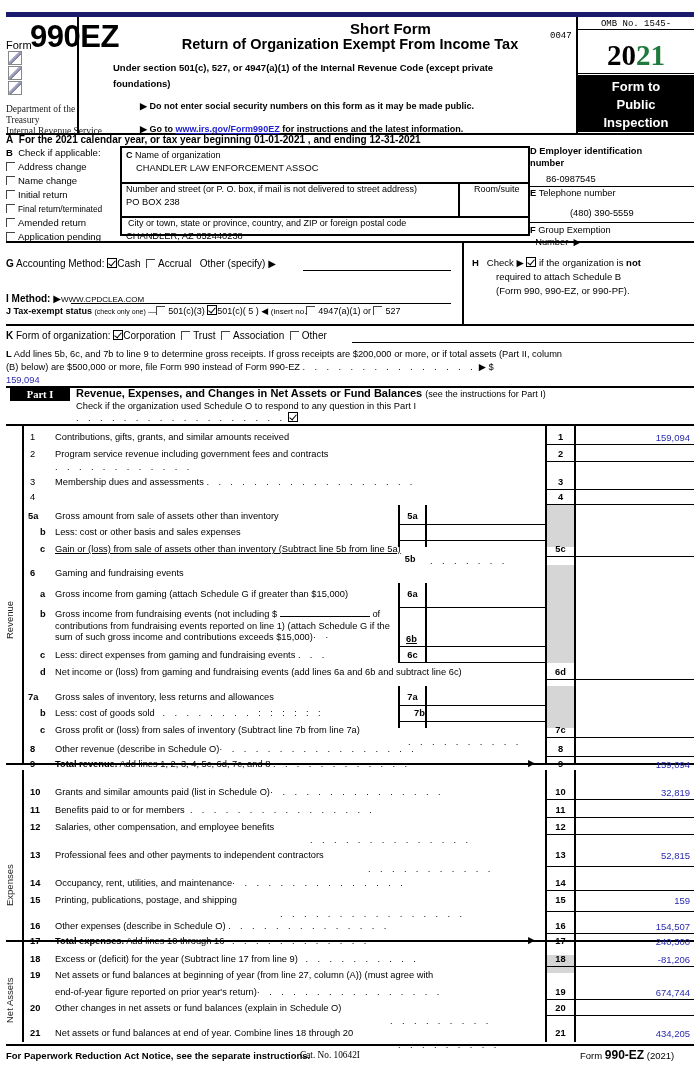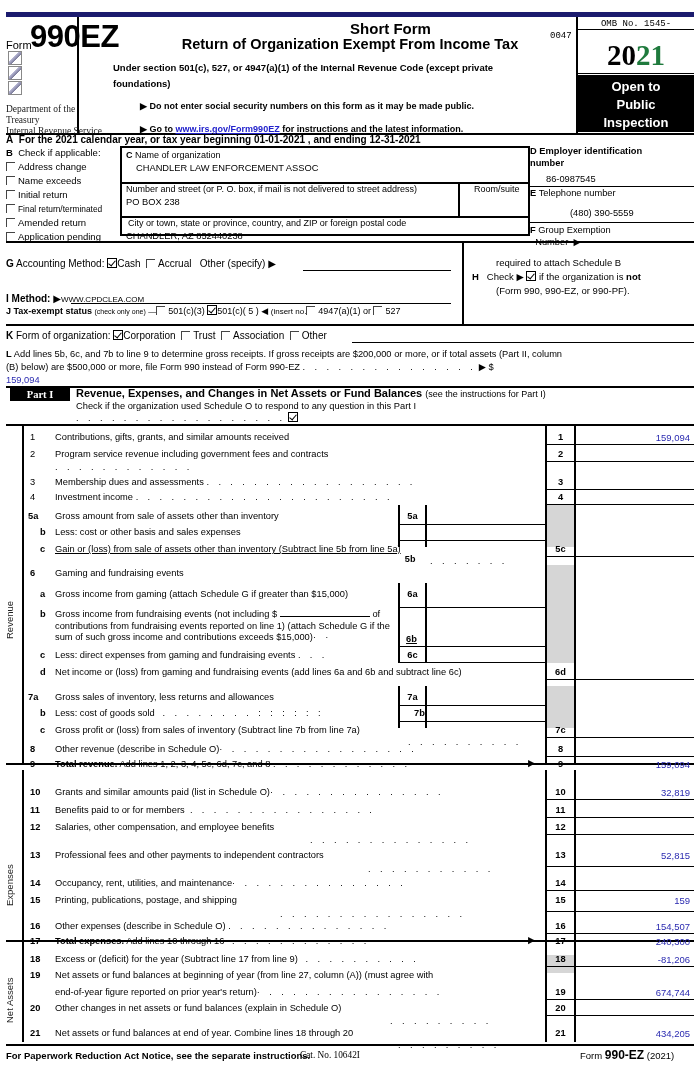--- a/index.html
+++ b/index.html
@@ -101,37 +101,37 @@
   </div>
   <div class="gotoline">
     <span>▶</span>
     <span>Go to </span><span class="lnk">www.irs.gov/Form990EZ</span><span> for instructions and the latest information.</span>
   </div>
 
   <div class="omb">OMB No. 1545-</div>
   <div class="omb2">0047</div>
   <div class="yr"><span>20</span><span class="g">21</span></div>
   <div class="opentag">
-    <div>Open to</div>
+    <div>Form to</div>
     <div>Public</div>
     <div>Inspection</div>
   </div>
 
   <div class="lineA">
     <span>A</span>&nbsp;&nbsp;<span>For the 2021 calendar year, or tax year beginning</span>
     <span>01-01-2021</span>&nbsp;<span>, and ending</span>
     <span>12-31-2021</span>
   </div>
 
   <div class="chkcol">
     <div class="chkrow" style="font-size:9.5px;">
       <span class="b">B</span>&nbsp;&nbsp;<span>Check if applicable:</span>
     </div>
     <div class="chkrow"><span class="ckb"></span><span>Address change</span></div>
-    <div class="chkrow"><span class="ckb"></span><span>Name exceeds</span></div>
+    <div class="chkrow"><span class="ckb"></span><span>Name change</span></div>
     <div class="chkrow"><span class="ckb"></span><span>Initial return</span></div>
     <div class="chkrow" style="font-size:8.4px;"><span class="ckb"></span><span>Final return/terminated</span></div>
     <div class="chkrow"><span class="ckb"></span><span>Amended return</span></div>
     <div class="chkrow"><span class="ckb"></span><span>Application pending</span></div>
   </div>
 
   <div class="entbox">
     <div class="abs" style="left:0;top:34px;width:406px;height:1.5px;background:#000;"></div>
     <div class="abs" style="left:0;top:68px;width:406px;height:1.5px;background:#000;"></div>
     <div class="abs" style="left:336px;top:34px;width:1.5px;height:34px;background:#000;"></div>
@@ -176,28 +176,28 @@
   <div class="abs" style="left:6px;top:258px;font-size:10px;white-space:nowrap;">
     <span class="b">G</span>
     <span>Accounting Method:</span>
     <span class="ckbfull"></span><span>Cash</span>
     &nbsp;<span class="ckb"></span><span>Accrual</span>
     &nbsp;&nbsp;<span>Other (specify)</span> <span>▶</span>
   </div>
   <div class="abs" style="left:303px;top:270px;width:148px;height:1px;background:#000;"></div>
 
   <div class="abs" style="left:472px;top:256px;font-size:9.5px;line-height:14px;width:222px;">
-    <div style="padding-left:24px;">required to attach Schedule B</div>
     <div>
       <span class="b">H</span>&nbsp;&nbsp;
       <span>Check</span>
       <span>▶</span>
       <span class="ckbfull"></span>
       <span>if the organization is </span><span class="b">not</span>
     </div>
+    <div style="padding-left:24px;">required to attach Schedule B</div>
     <div style="padding-left:24px;">(Form 990, 990-EZ, or 990-PF).</div>
   </div>
 
   <div class="abs" style="left:6px;top:293px;font-size:10px;white-space:nowrap;">
     <span class="b">I</span>
     <span class="b">Method:</span>
     <span>▶</span><span style="font-size:8px;">WWW.CPDCLEA.COM</span>
   </div>
   <div class="abs" style="left:71px;top:303px;width:380px;height:1px;background:#000;"></div>
 
@@ -287,21 +287,20 @@
   <div class="amt val" style="left:590px;top:449px;width:100px;"></div>
   <div class="abs" style="left:545px;top:461px;width:149px;height:1px;background:#000;"></div>
 
   <div class="rowtxt" style="left:30px;top:477px;">3</div>
   <div class="rowtxt" style="left:55px;top:477px;"><span>Membership dues and assessments</span> <span class="dots">. . . . . . . . . . . . . . . . . .</span></div>
   <div class="numlbl" style="left:547px;top:477px;width:27px;">3</div>
   <div class="amt val" style="left:590px;top:477px;width:100px;"></div>
   <div class="abs" style="left:545px;top:489px;width:149px;height:1px;background:#000;"></div>
 
   <div class="rowtxt" style="left:30px;top:492px;">4</div>
-  <div class="rowtxt" style="left:55px;top:492px;"><span>Investment income</span> <span class="dots">. . . . . . . . . . . . . . . . . . . . . .</span></div>
   <div class="numlbl" style="left:547px;top:492px;width:27px;">4</div>
   <div class="amt val" style="left:590px;top:492px;width:100px;"></div>
   <div class="abs" style="left:545px;top:504px;width:149px;height:1px;background:#000;"></div>
 
   <div class="rowtxt b" style="left:28px;top:511px;">5a</div>
   <div class="rowtxt" style="left:55px;top:511px;">Gross amount from sale of assets other than inventory</div>
   <div class="numlbl" style="left:400px;top:511px;width:25px;">5a</div>
   <div class="amt val" style="left:430px;top:511px;width:110px;"></div>
   <div class="abs" style="left:398px;top:524px;width:148px;height:1px;background:#000;"></div>
 

